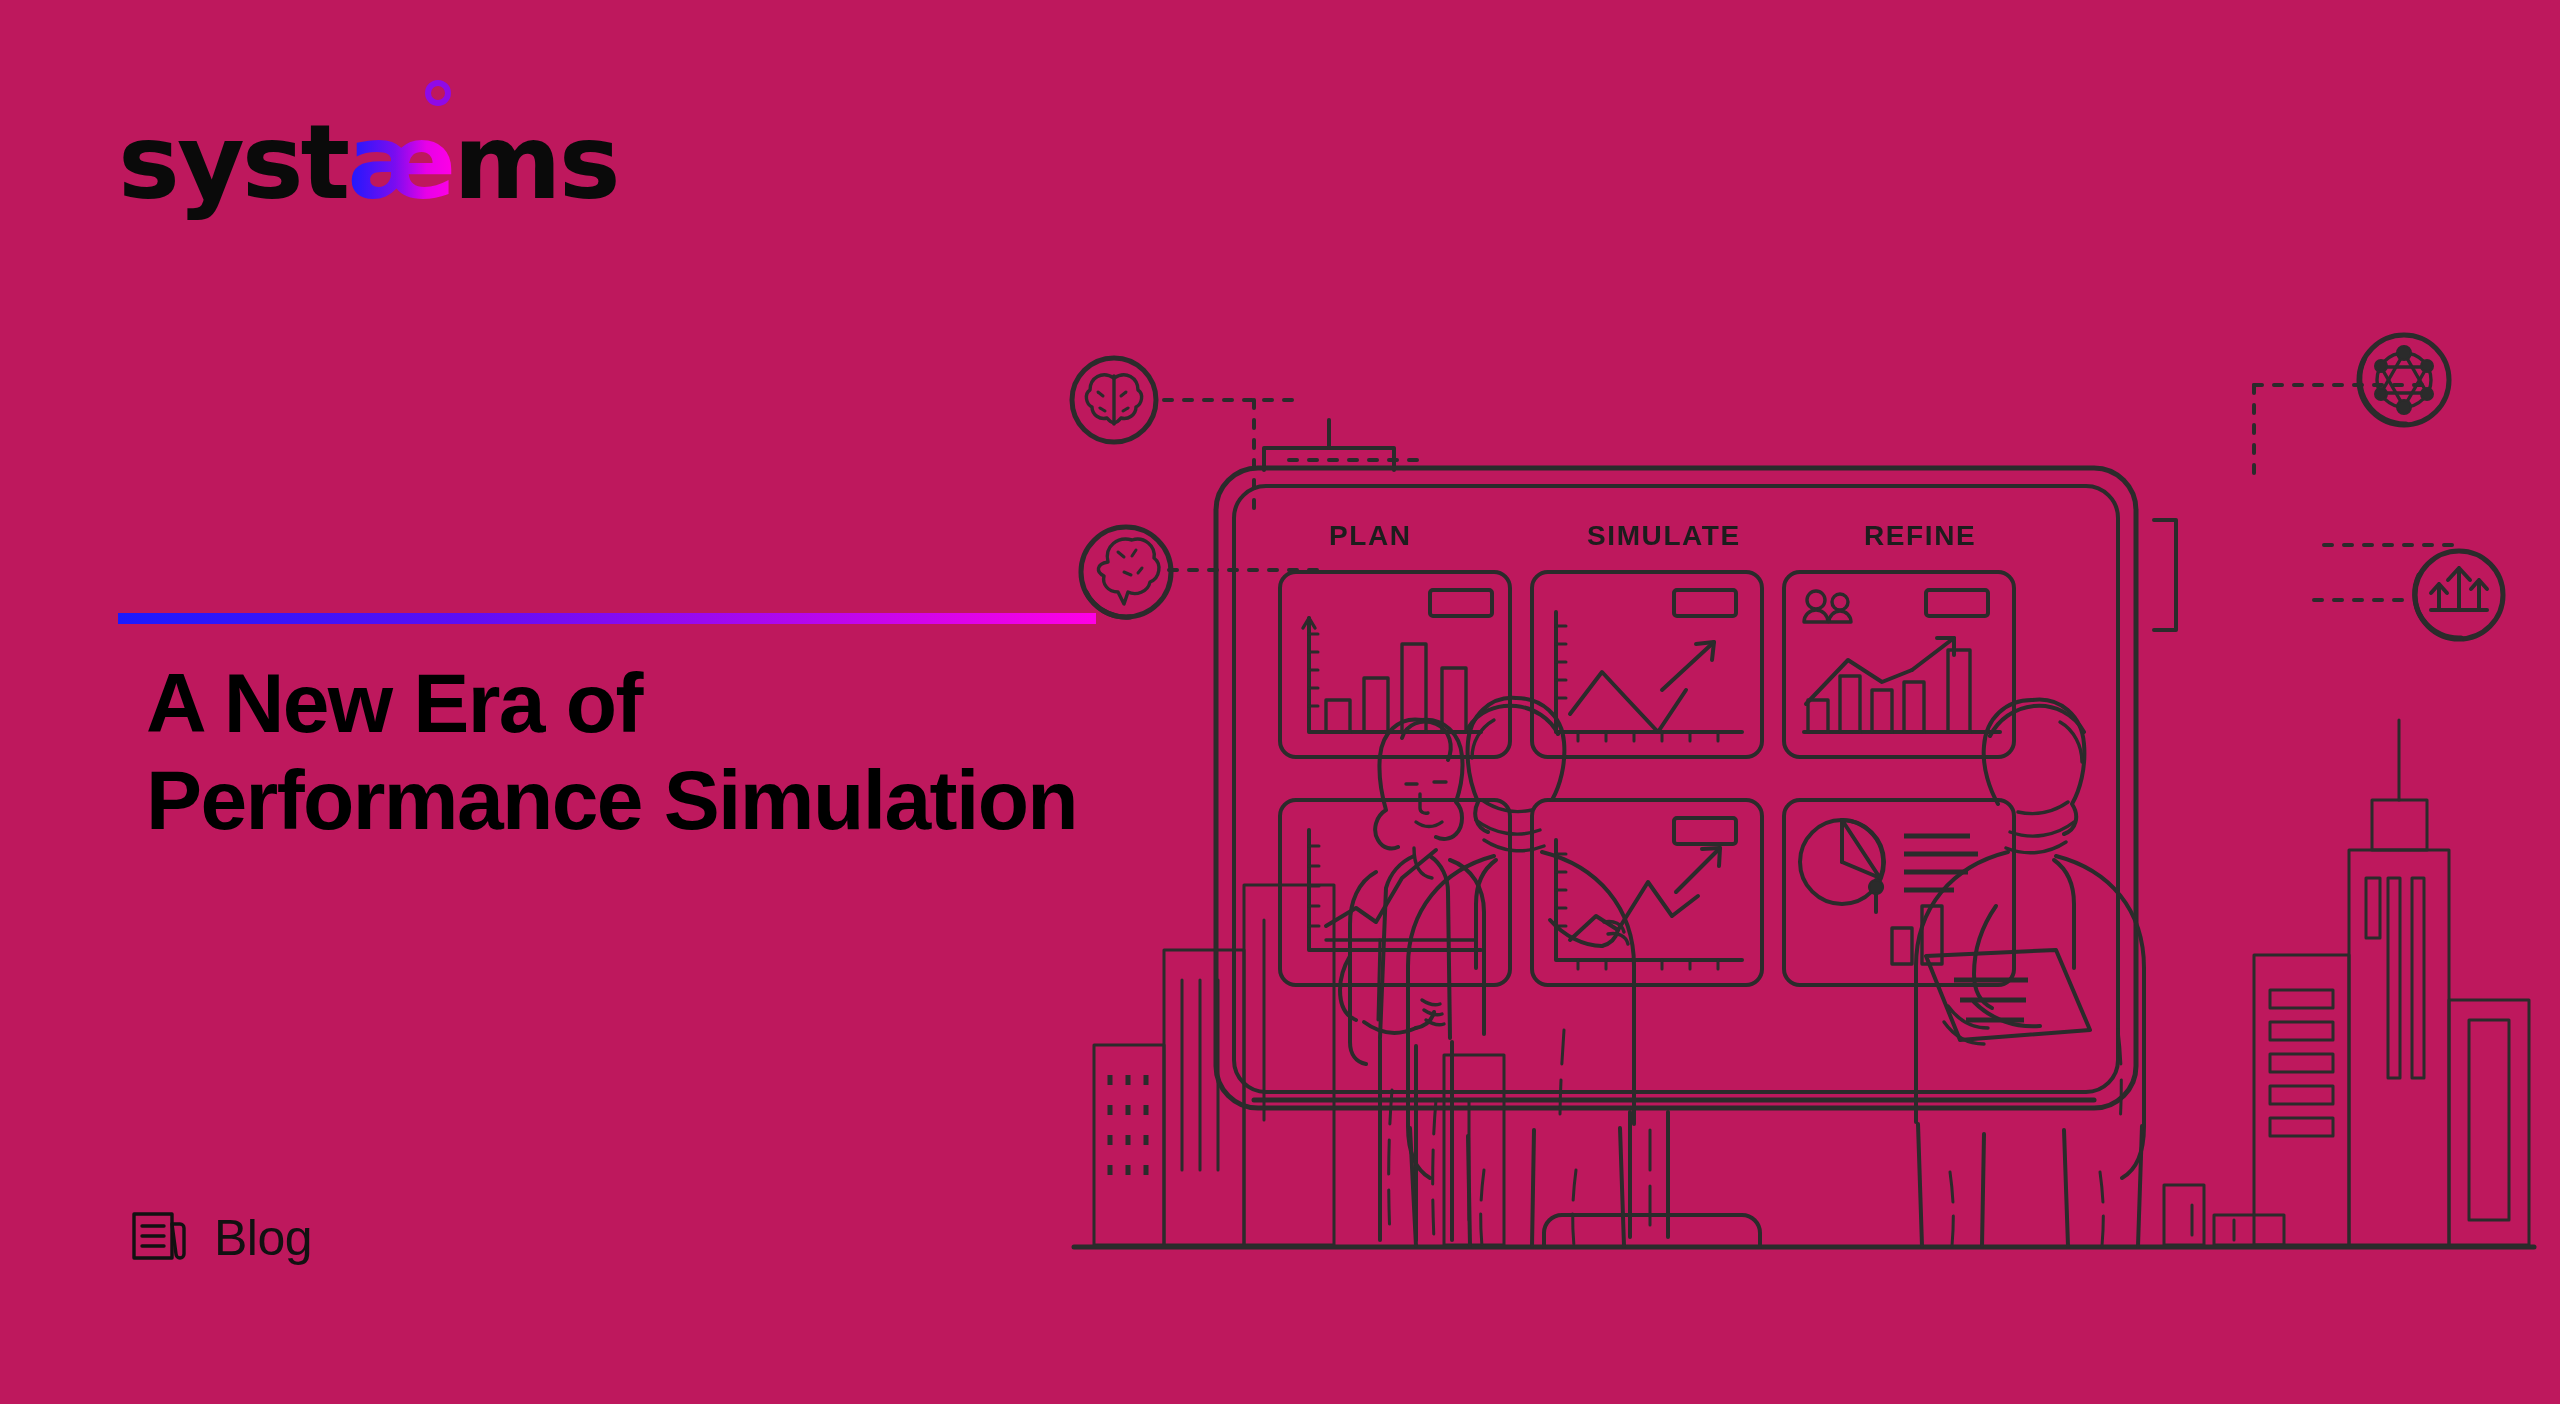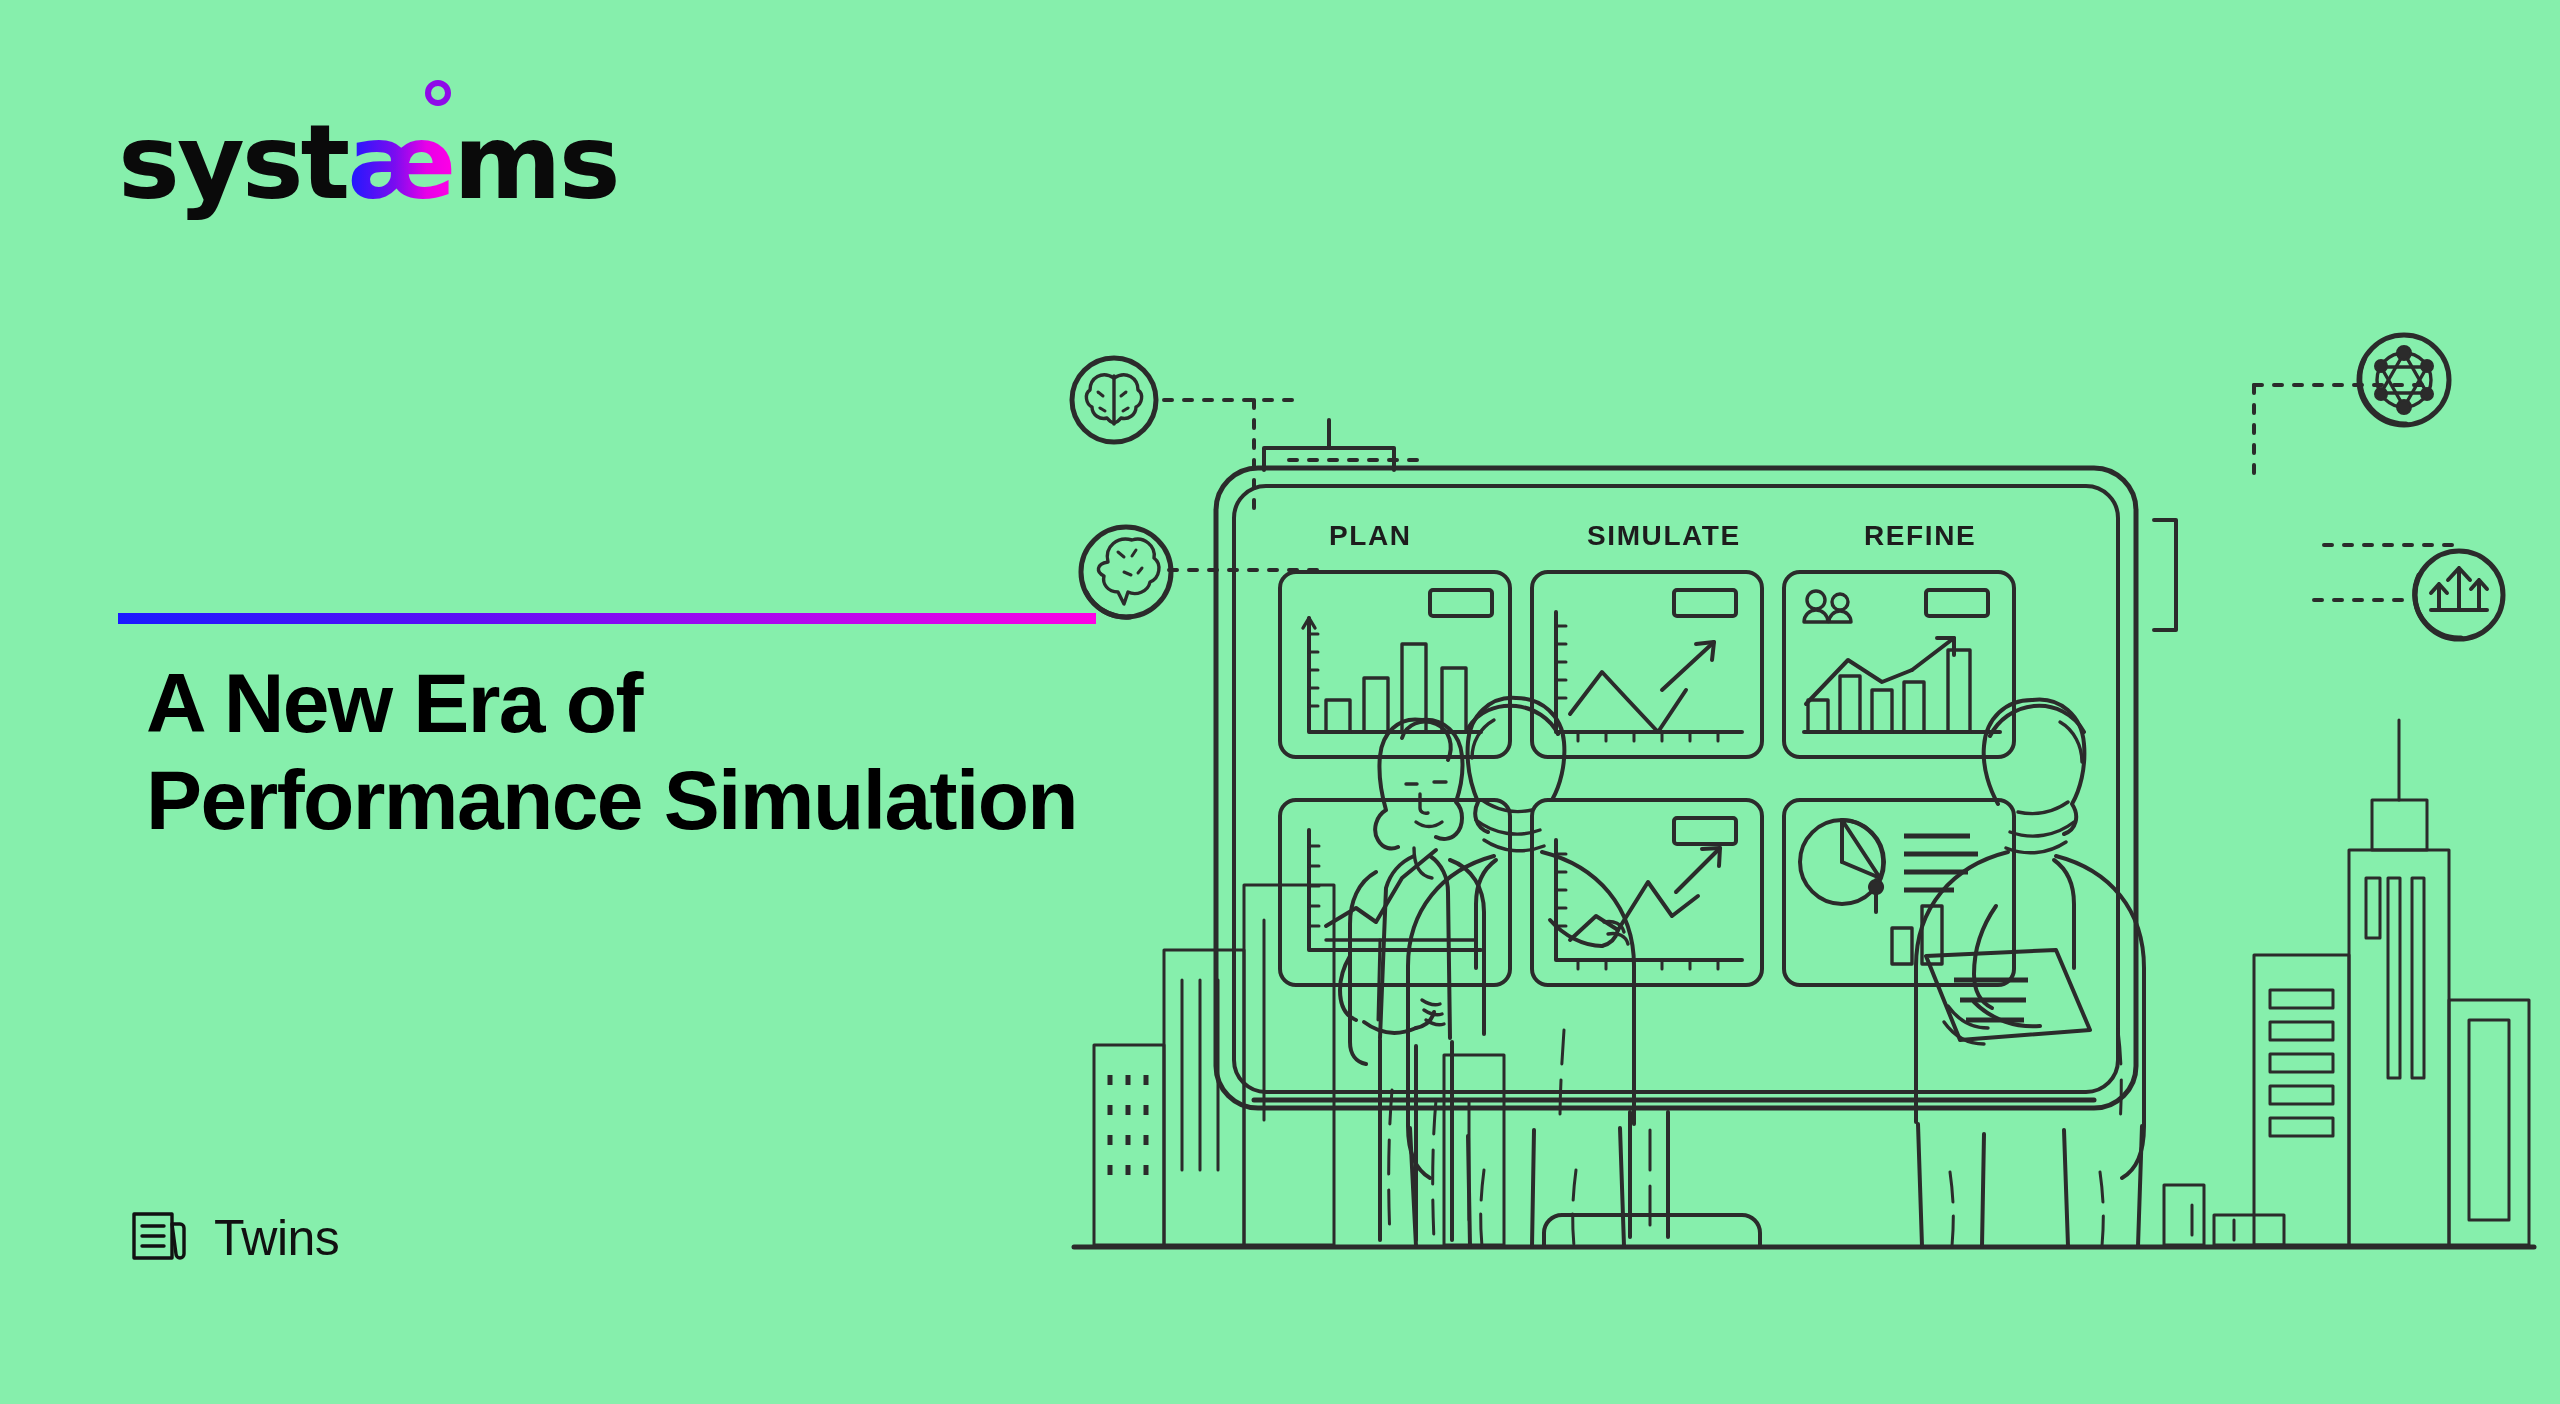--- a/index.html
+++ b/index.html
@@ -11,21 +11,21 @@
     height: 1404px;
     background: #e6e6e6;
     font-family: "Liberation Sans", sans-serif;
     overflow: hidden;
     position: relative;
   }
 
   .stage {
     position: absolute;
     inset: 0;
-    background: #86efac;
+    background: #be185d;
   }
 
   
   .logo {
     position: absolute;
     left: 118px;
     top: 110px;
     display: flex;
     align-items: baseline;
     line-height: 1;
@@ -144,21 +144,21 @@
   <div class="blog-badge">
     <span>
       <svg width="58" height="56" viewBox="0 0 58 56" fill="none" stroke="#111111" stroke-width="3.4" stroke-linecap="round" stroke-linejoin="round">
         <path d="M4 6 h38 v44 h-38 z"></path>
         <path d="M42 16 h8 a4 4 0 0 1 4 4 v26 a4 4 0 0 1 -8 0 z"></path>
         <path d="M12 18 h22"></path>
         <path d="M12 28 h22"></path>
         <path d="M12 38 h22"></path>
       </svg>
     </span>
-    <span class="blog-label">Twins</span>
+    <span class="blog-label">Blog</span>
   </div>
 
   <div class="illustration">
     <svg viewBox="0 0 1480 1010" fill="none" stroke="#2b2b2b" stroke-width="3.2" stroke-linecap="round" stroke-linejoin="round">
 
       <g stroke-width="3">
         <path d="M30 745 h70 v200 h-70 z"></path>
         <g stroke-width="5" stroke-linecap="butt">
           <path d="M46 775 v10"></path>
             <path d="M64 775 v10"></path>

